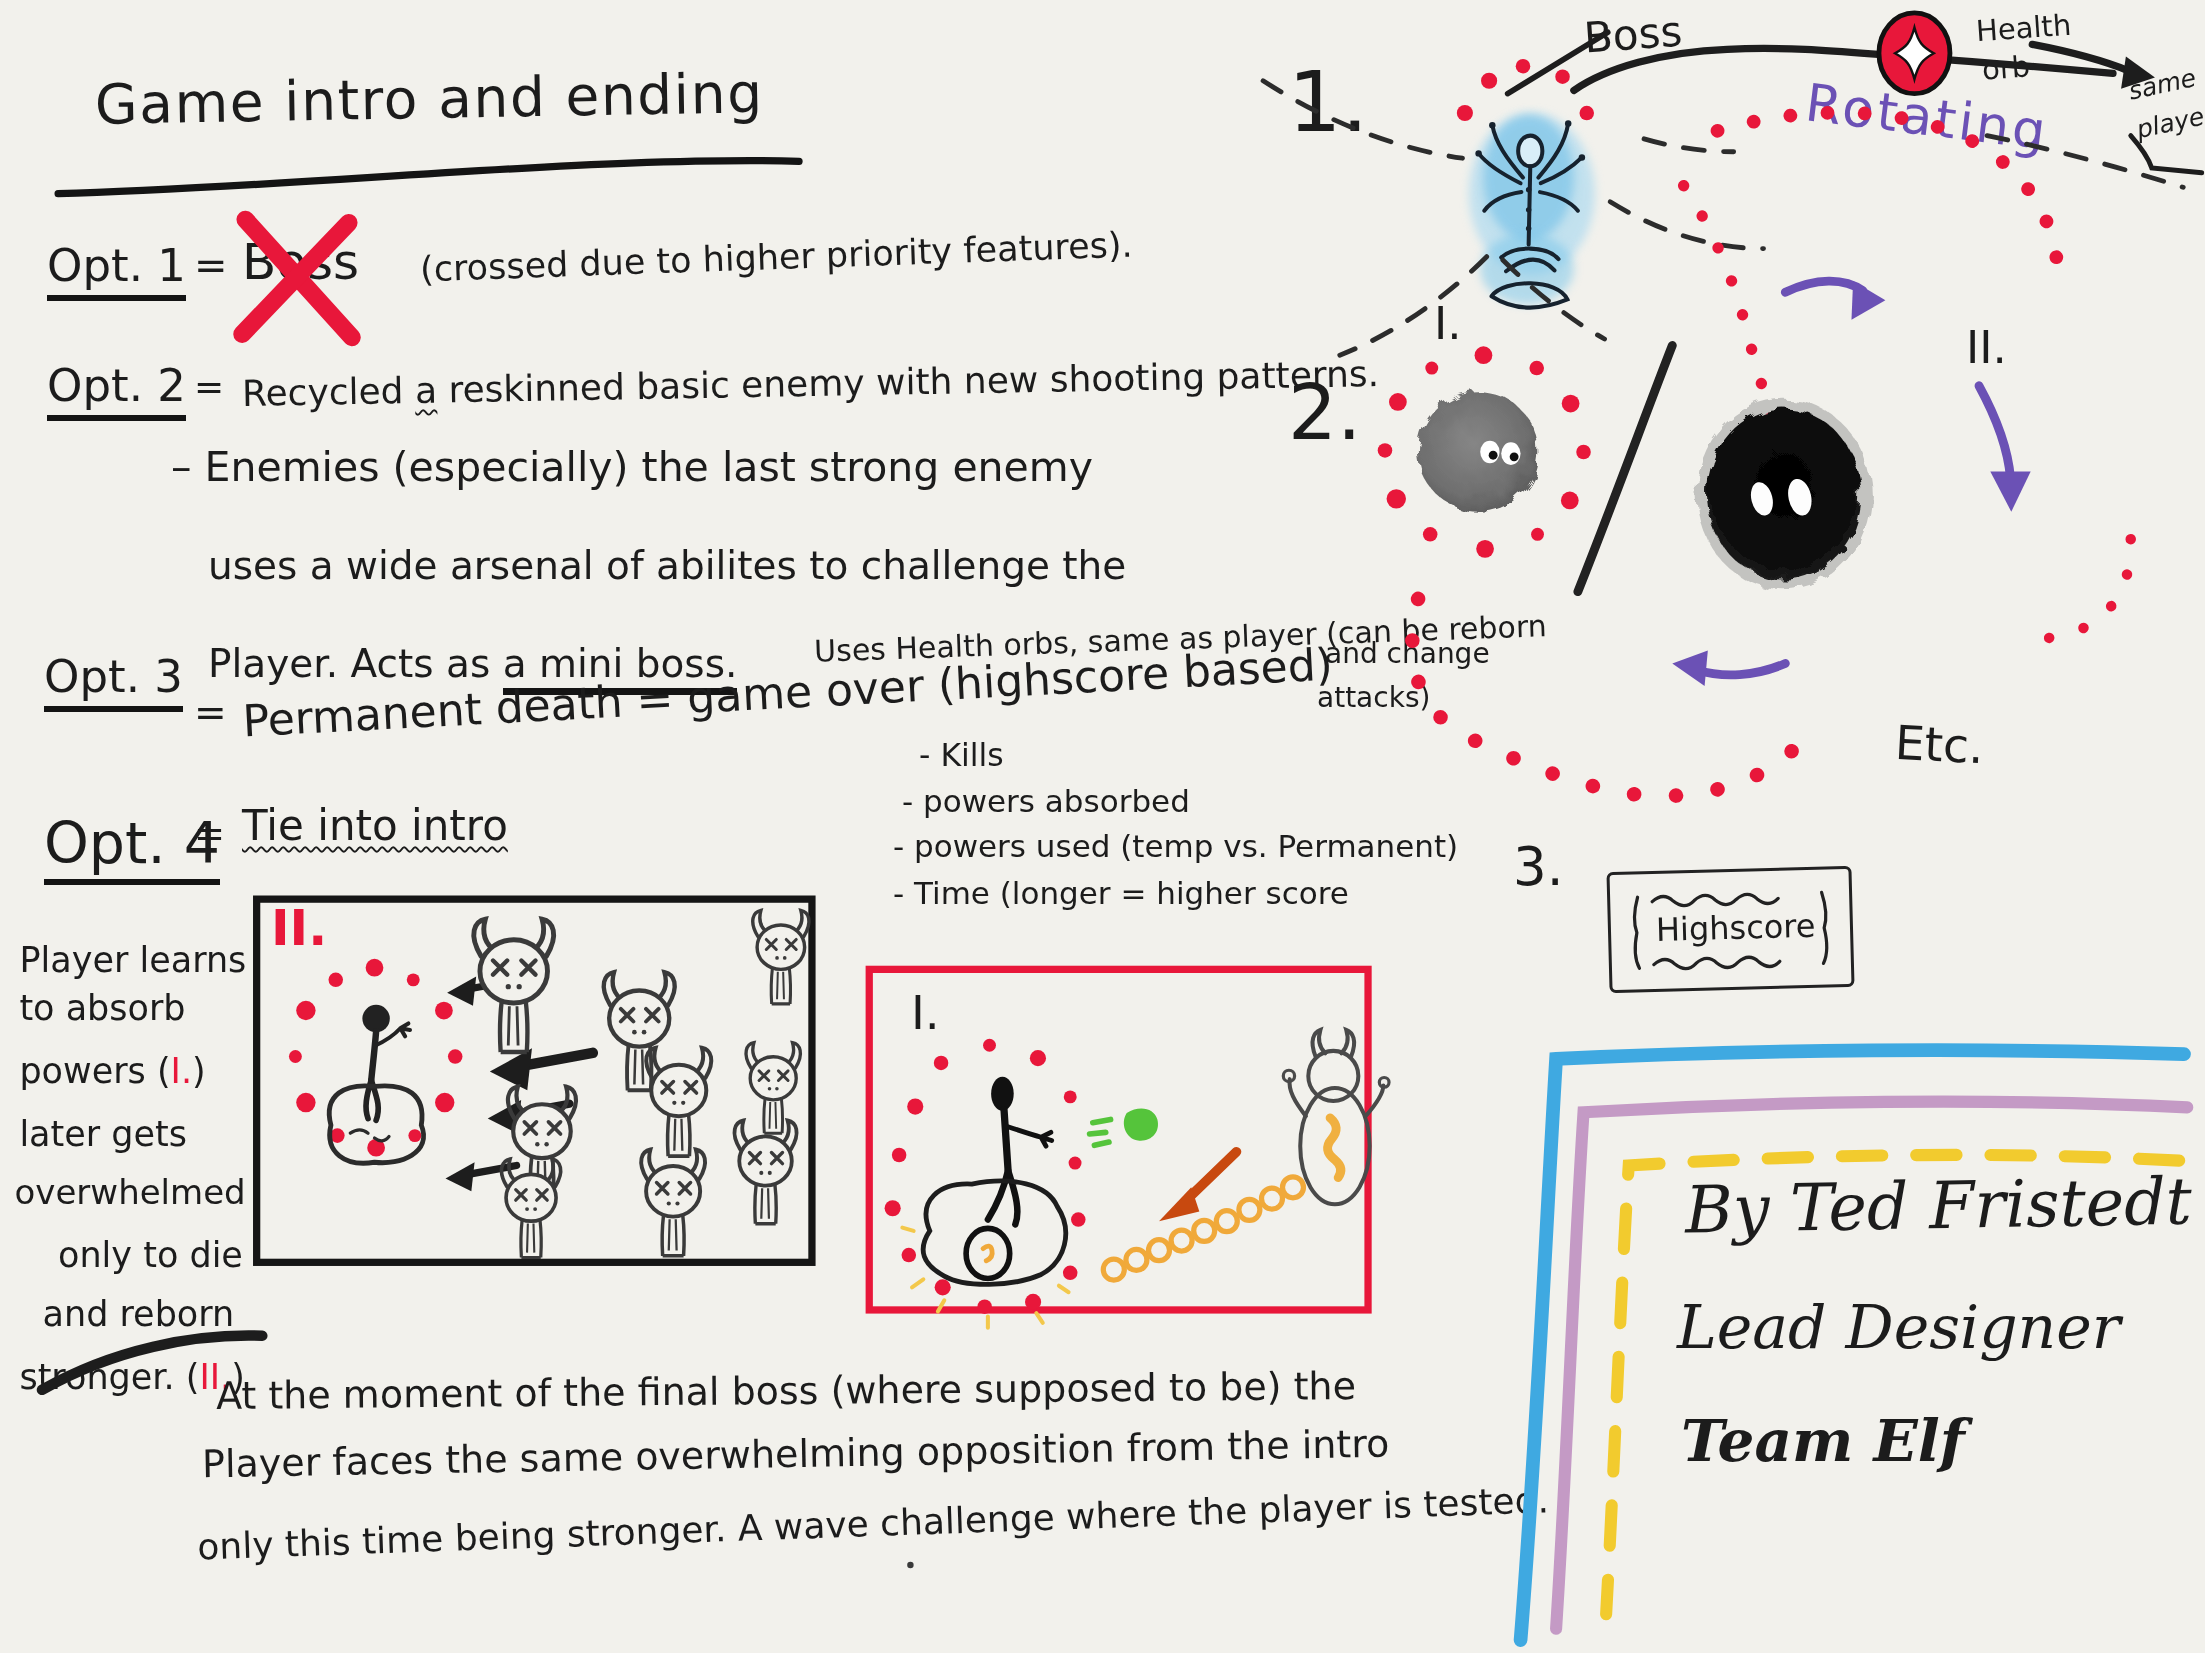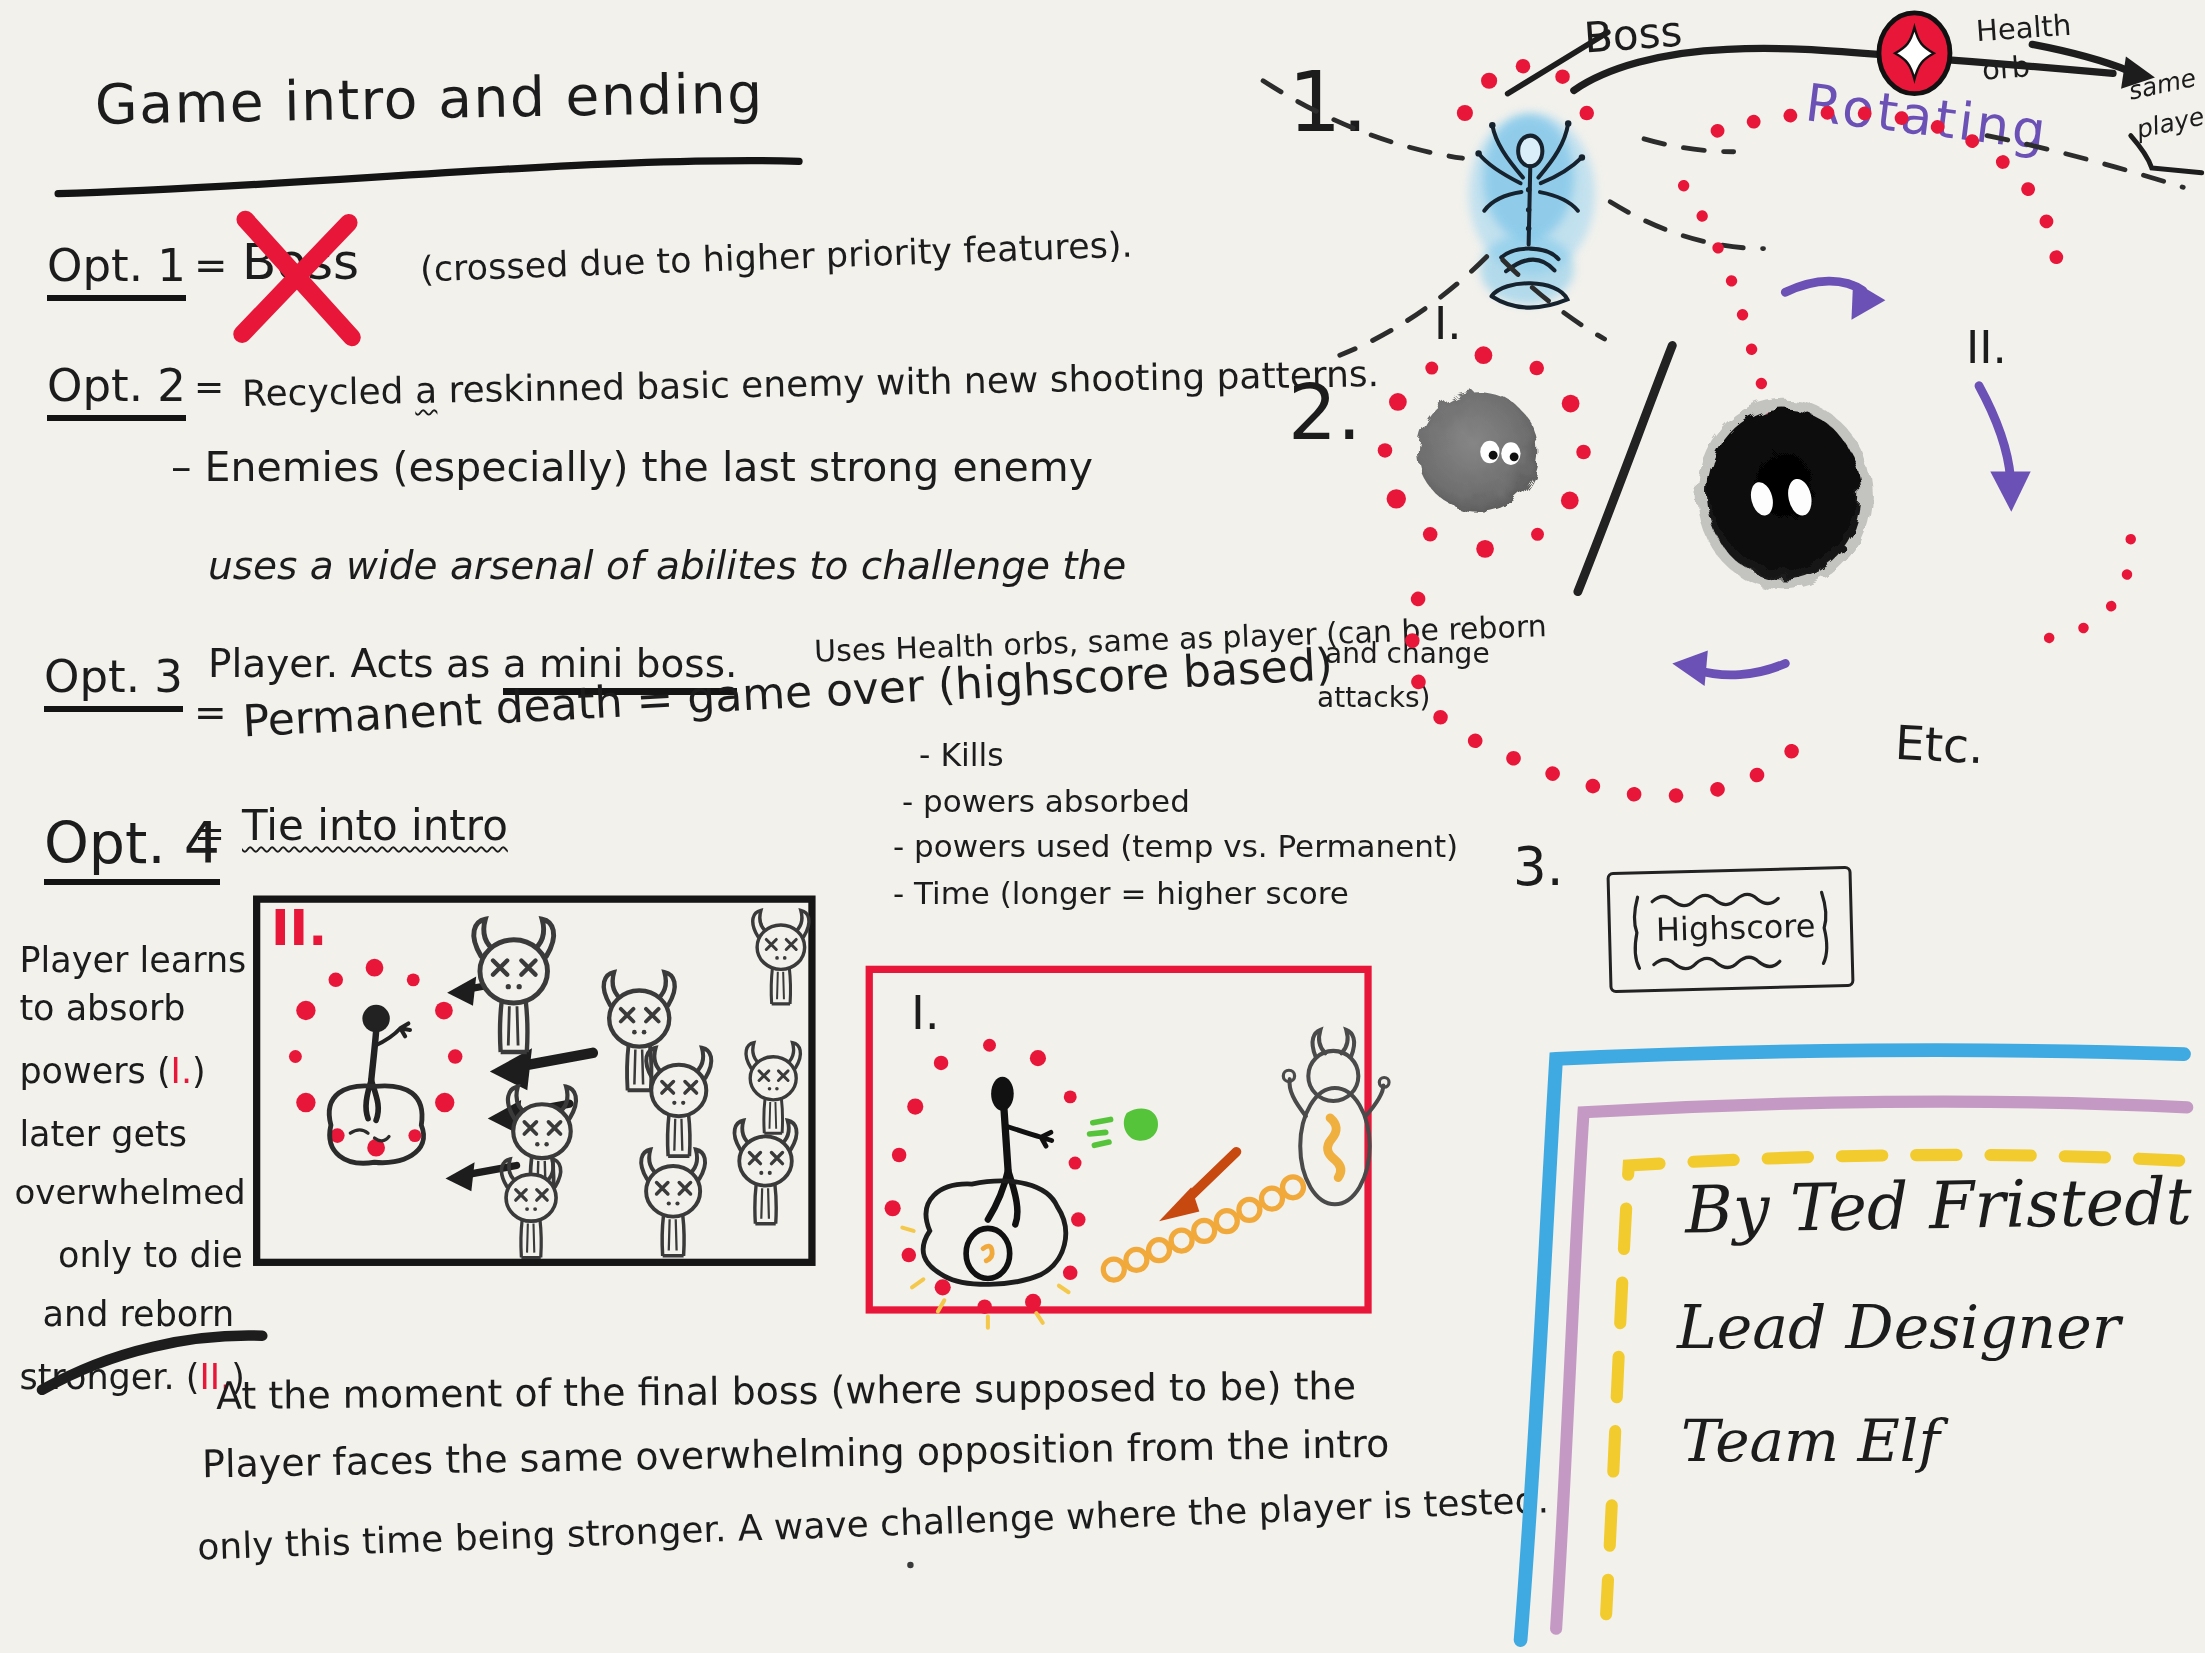--- a/index.html
+++ b/index.html
@@ -30,21 +30,21 @@
     <div class="t hw" style="left:47px;top:242px;font-size:45px;text-align:center;"><span class="lbl-u">Opt. 1</span></div>
     <div class="t hw" style="left:194px;top:244px;font-size:40px;">=</div>
     <div class="t hw" style="left:242px;top:236px;font-size:50px;">Boss</div>
     <div class="t hw" style="left:420px;top:239px;font-size:35px;transform:rotate(-2deg);">(crossed due to higher priority features).</div>
 
     <div class="t hw" style="left:47px;top:362px;font-size:45px;"><span class="lbl-u">Opt. 2</span></div>
     <div class="t hw" style="left:194px;top:368px;font-size:36px;">=</div>
     <div class="t hw" style="left:242px;top:365px;font-size:36px;transform:rotate(-1deg);"><span>Recycled </span><span class="wavy">a</span><span> reskinned basic enemy with new shooting patterns.</span></div>
 
     <div class="t hw" style="left:171px;top:446px;font-size:41px;">– Enemies (especially) the last strong enemy</div>
-    <div class="t hw" style="left:208px;top:546px;font-size:39px;font-style:italic;">uses a wide arsenal of abilites to challenge the</div>
+    <div class="t hw" style="left:208px;top:546px;font-size:39px;">uses a wide arsenal of abilites to challenge the</div>
     <div class="t hw" style="left:208px;top:644px;font-size:39px;"><span>Player. Acts as </span><span class="thick-u">a mini boss.</span></div>
     <div class="t hw" style="left:814px;top:623px;font-size:30px;transform:rotate(-2deg);">Uses Health orbs, same as player (can be reborn</div>
     <div class="t hw" style="left:1325px;top:639px;font-size:28px;">and change</div>
     <div class="t hw" style="left:1317px;top:683px;font-size:28px;">attacks)</div>
 
     <div class="t hw" style="left:44px;top:653px;font-size:45px;"><span class="lbl-u">Opt. 3</span></div>
     <div class="t hw" style="left:194px;top:693px;font-size:39px;">=</div>
     <div class="t hw" style="left:242px;top:670px;font-size:44px;transform:rotate(-3deg);">Permanent death = game over (highscore based)</div>
     <div class="t hw" style="left:919px;top:739px;font-size:31.5px;">- Kills</div>
     <div class="t hw" style="left:902px;top:785px;font-size:31px;">- powers absorbed</div>
@@ -79,21 +79,21 @@
     <div class="t hw" style="left:1288px;top:373px;font-size:77px;">2.</div>
     <div class="t hw" style="left:1966px;top:324px;font-size:45px;">II.</div>
     <div class="t hw" style="left:1895px;top:720px;font-size:47px;transform:rotate(3deg);">Etc.</div>
     <div class="t hw" style="left:1513px;top:839px;font-size:53px;">3.</div>
 
     <div class="t hw red box-label" style="left:271px;top:902px;font-size:50px;font-weight:bold;">II.</div>
     <div class="t hw box-label" style="left:911px;top:988px;font-size:47px;">I.</div>
 
     <div class="t cursive" style="left:1685px;top:1172px;font-size:65px;transform:rotate(-1deg);">By Ted Fristedt</div>
     <div class="t cursive" style="left:1677px;top:1296px;font-size:60px;">Lead Designer</div>
-    <div class="t cursive" style="left:1681px;top:1411px;font-size:58px;">Team Elf</div>
+    <div class="t cursive" style="left:1681px;top:1411px;font-size:58px;font-weight:bold;">Team Elf</div>
   </div>
 
   <div class="hs-box" style="left:1608px;top:869px;width:239px;height:115px;transform:rotate(-1.5deg);">
     <svg width="239" height="115" viewBox="0 0 296 142">
       <path d="M34,28 C28,48 28,60 32,72 C28,90 28,104 34,116" fill="none" stroke="#222" stroke-width="4" stroke-linecap="round"></path>
       <path d="M262,28 C268,48 268,60 264,72 C268,90 268,104 262,116" fill="none" stroke="#222" stroke-width="4" stroke-linecap="round"></path>
       <path d="M52,34 q14,-12 26,0 q14,12 26,0 q14,-12 26,0 q14,12 26,0 q14,-12 26,0 q14,12 26,0" fill="none" stroke="#222" stroke-width="4" stroke-linecap="round"></path>
       <path d="M52,112 q14,-12 26,0 q14,12 26,0 q14,-12 26,0 q14,12 26,0 q14,-12 26,0 q14,12 26,0" fill="none" stroke="#222" stroke-width="4" stroke-linecap="round"></path>
     </svg>
     <div class="t hw" style="left:45px;top:40px;font-size:32px;">Highscore</div>

